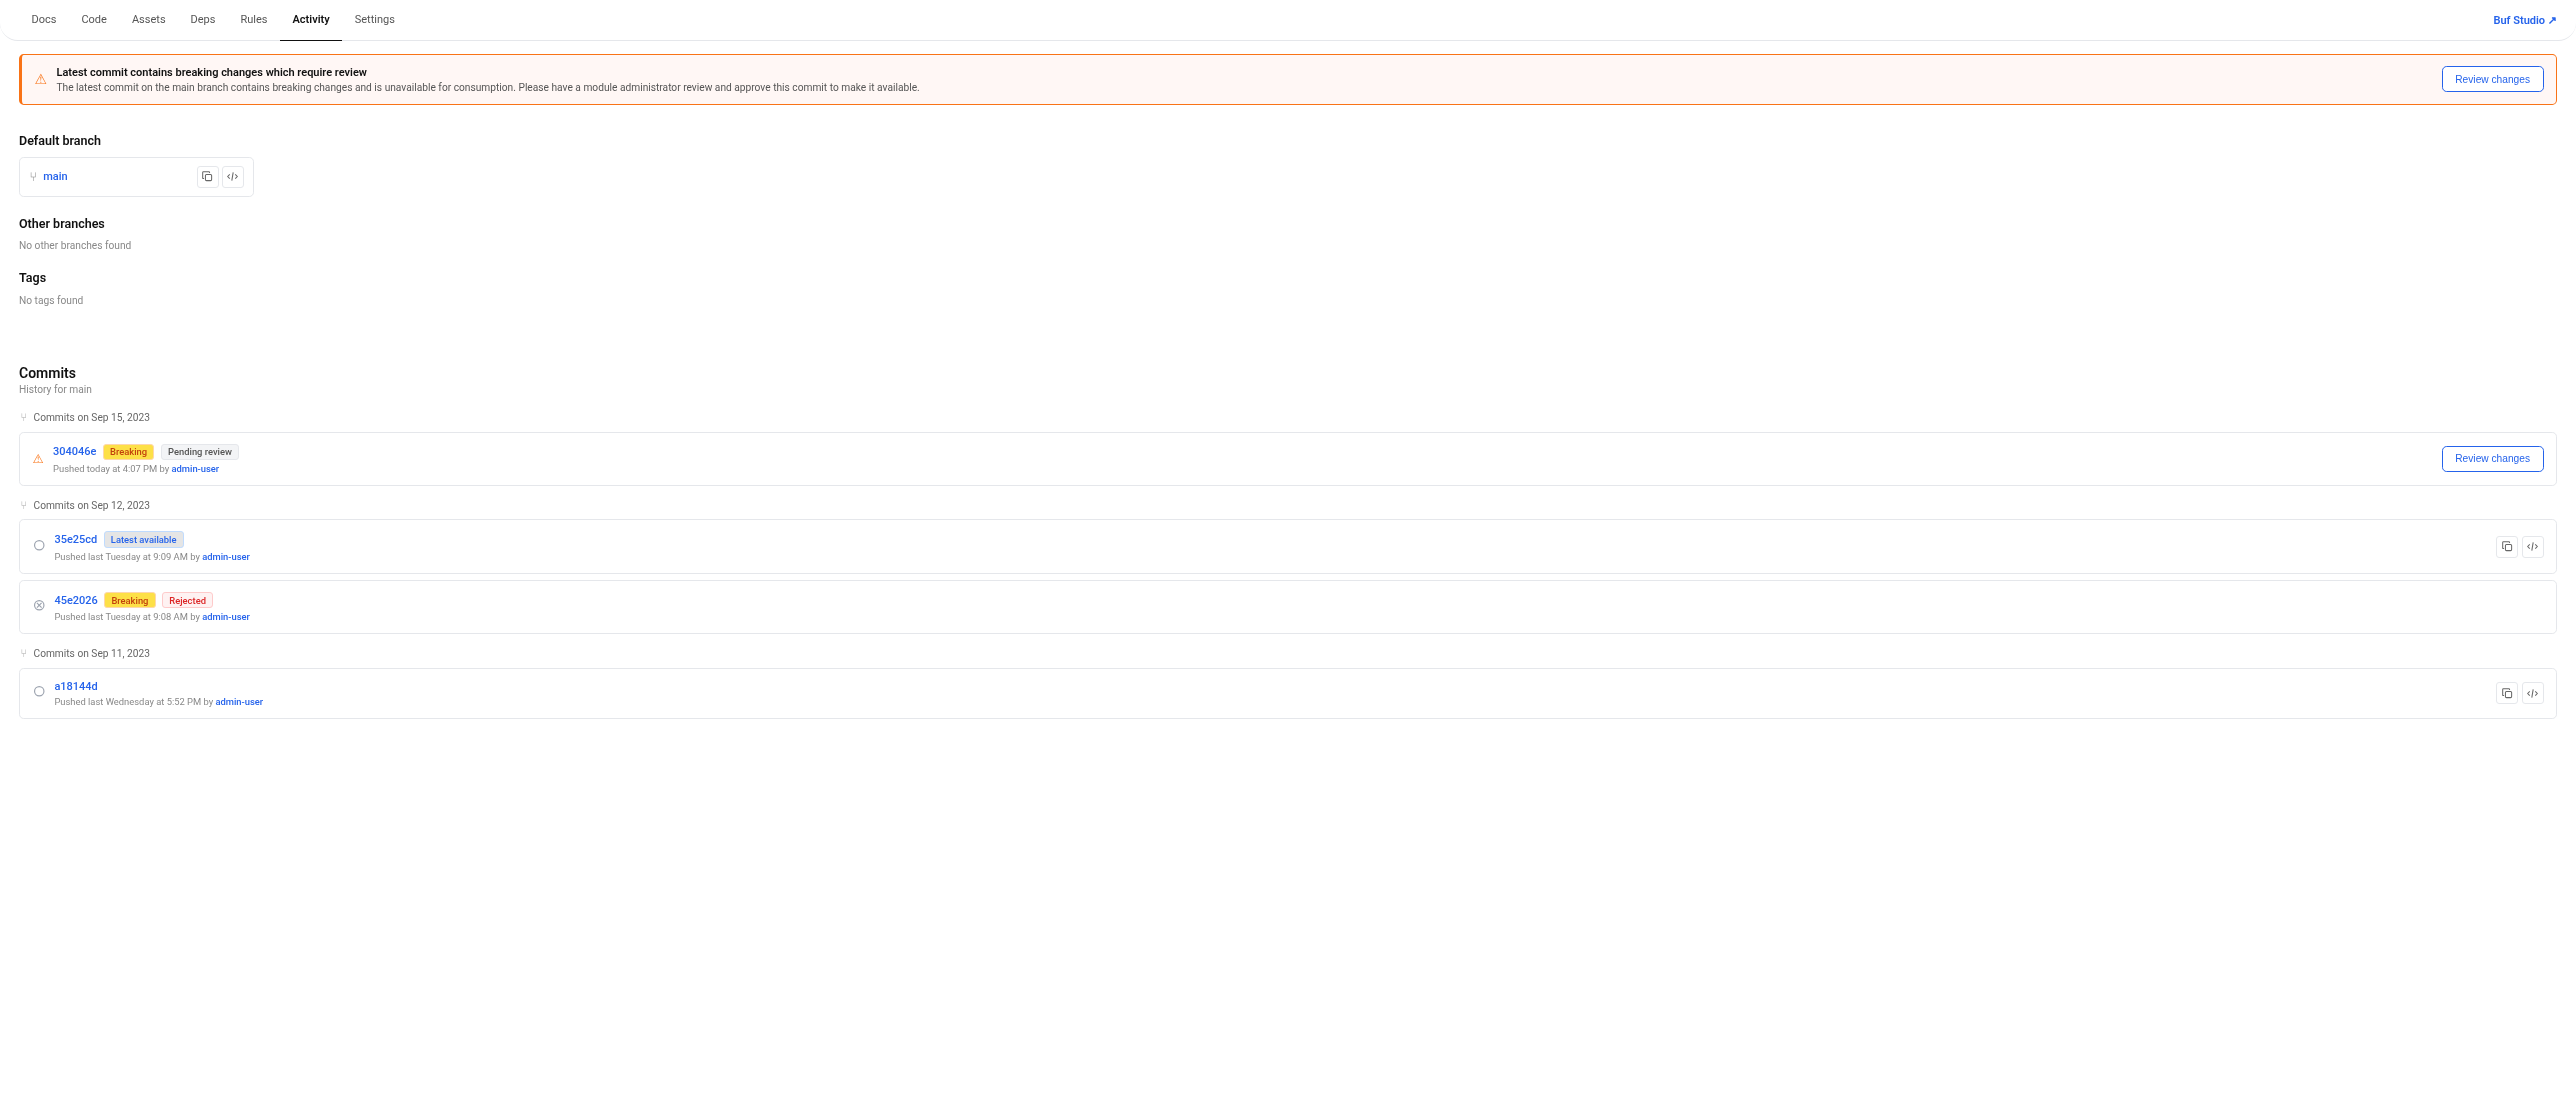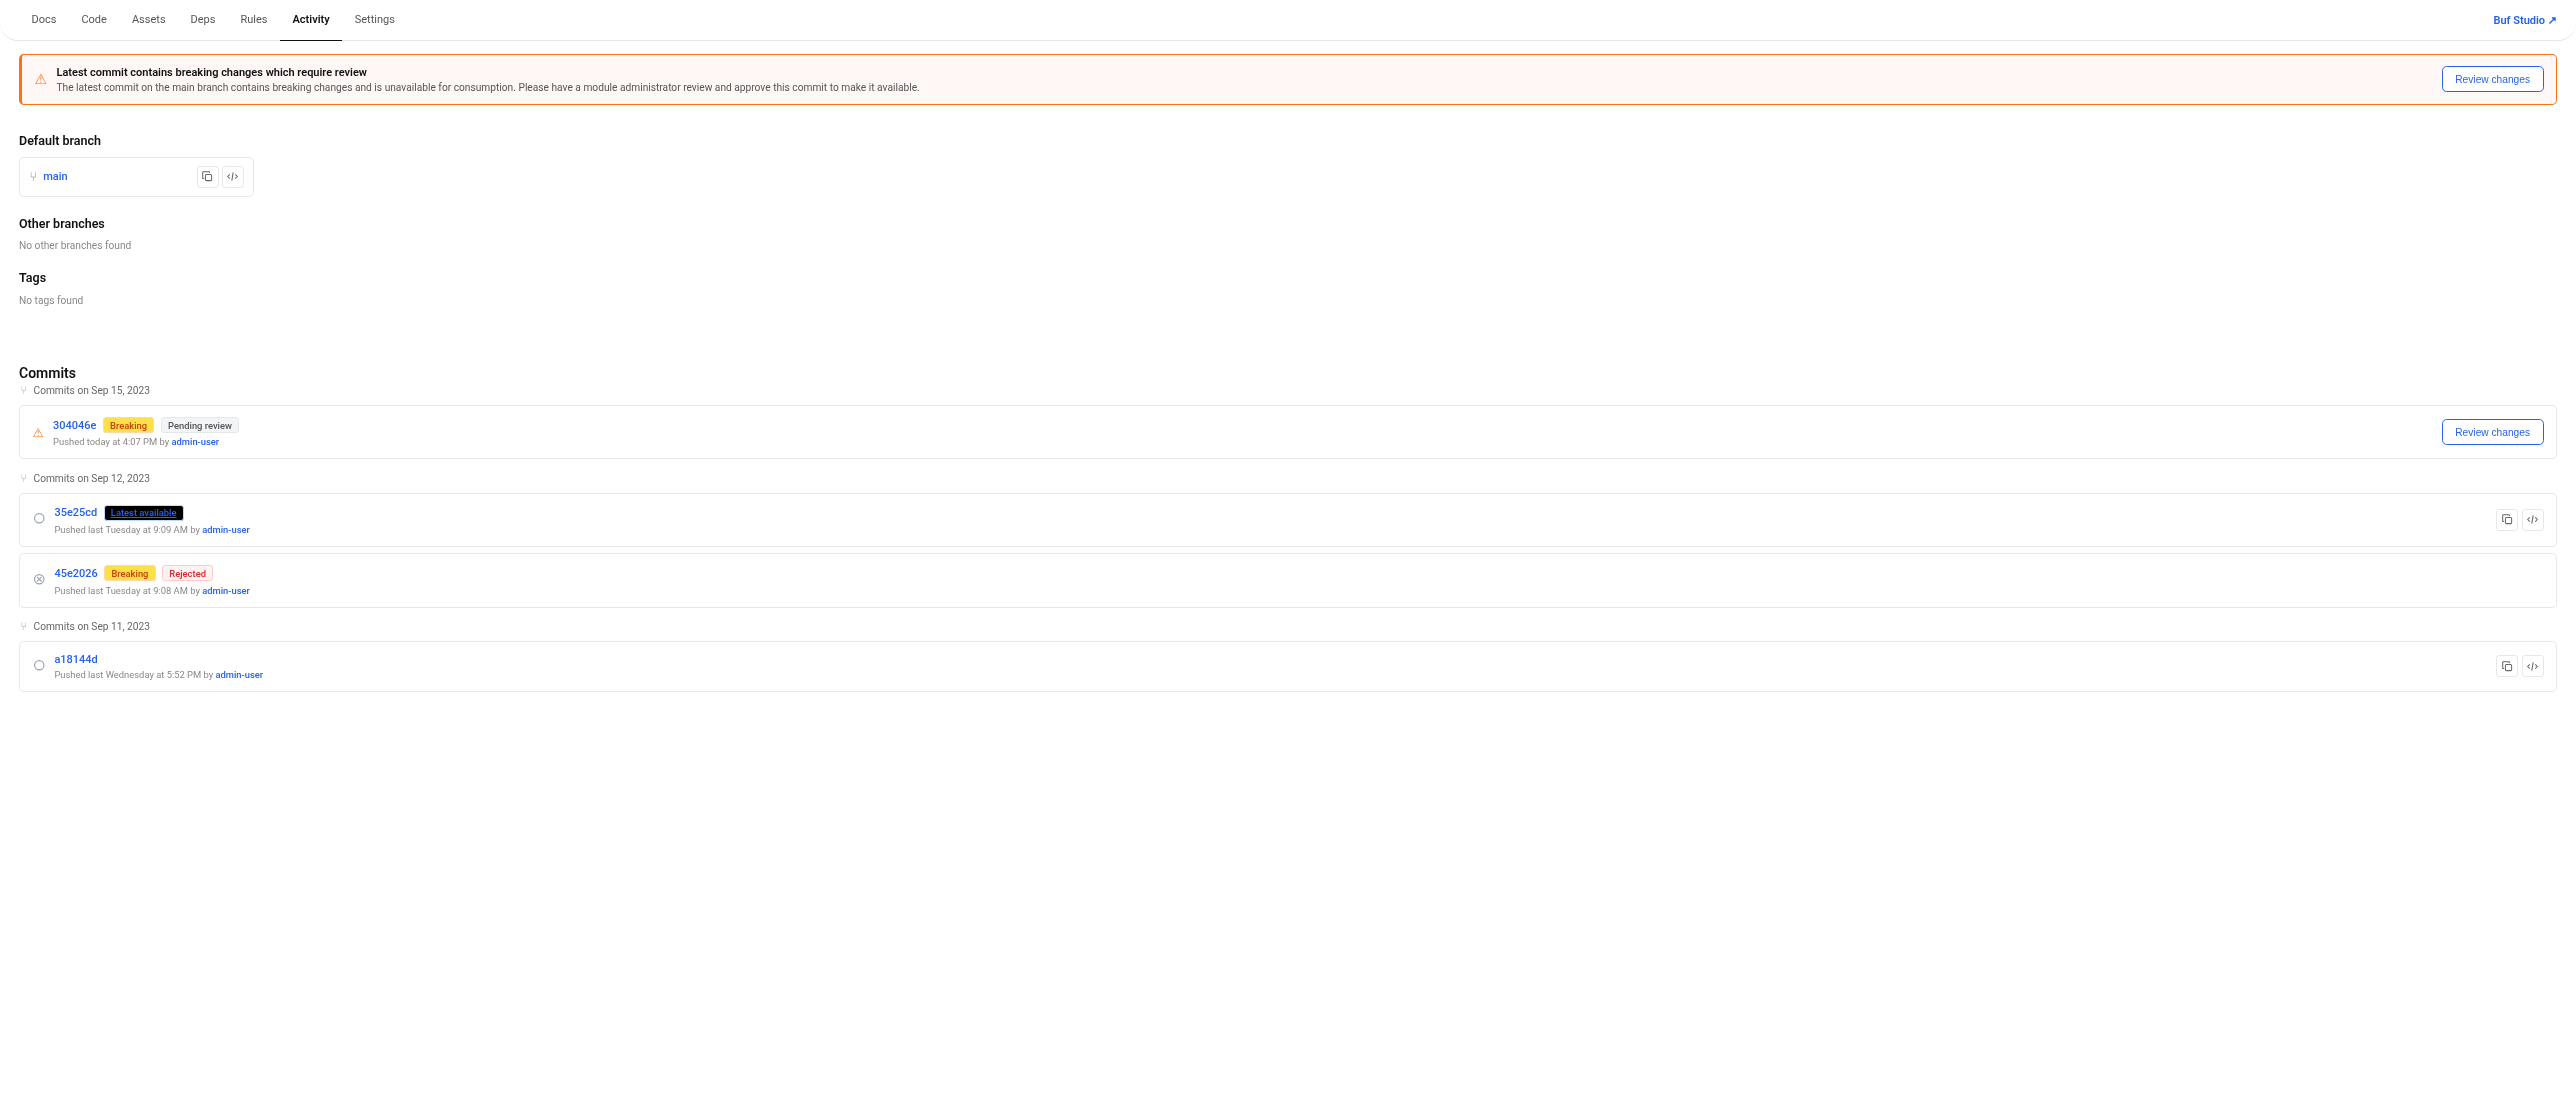--- a/index.html
+++ b/index.html
@@ -50,21 +50,21 @@
     .commit-status-icon { font-size: 12.5px; flex-shrink: 0; }
     .commit-status-icon.warning { color: #f97316; }
     .commit-status-icon.success { color: #6b7280; }
     .commit-status-icon.rejected { color: #6b7280; }
     .commit-info { flex: 1; }
     .commit-hash-row { display: flex; align-items: center; gap: 6.3px; margin-bottom: 3.1px; }
     .commit-hash { color: #2563eb; font-size: 11px; font-weight: 500; }
     .badge { padding: 1.6px 6.3px; border-radius: 3.1px; font-size: 9.4px; font-weight: 500; }
     .badge-breaking { background: #fde047; color: #c2410c; border: 0.8px solid #fed7aa; }
     .badge-pending { background: #f3f4f6; color: #555; border: 0.8px solid #e5e7eb; }
-    .badge-latest { background: #000000; color: #2563eb; border: 0.8px solid #bfdbfe; text-decoration: underline; }
+    .badge-latest { background: #e5e5e5; color: #2563eb; border: 0.8px solid #bfdbfe; }
     .badge-rejected { background: #fef2f2; color: #dc2626; border: 0.8px solid #fecaca; }
     .commit-meta { font-size: 9.4px; color: #888; }
     .commit-meta a { color: #2563eb; font-weight: 500; text-decoration: none; }
     .commit-actions { display: flex; gap: 3.1px; align-items: center; }
   </style>
 </head>
 <body>
 
 <nav class="nav">
   <div class="nav-items">
@@ -121,20 +121,21 @@
     </div>
 
     <div class="section-block">
       <div class="section-title">Tags</div>
       <div class="section-subtitle">No tags found</div>
     </div>
   </div>
 
   <div class="right-panel">
     <div class="commits-title">Commits</div>
+    <div class="commits-subtitle">History for main</div>
 
     <div class="commit-date-group">
       <div class="commit-date-header">
         <span class="commit-date-icon">⑂</span>
         <span>Commits on Sep 15, 2023</span>
       </div>
 
       <div class="commit-card">
         <span class="commit-status-icon warning">⚠</span>
         <div class="commit-info">

